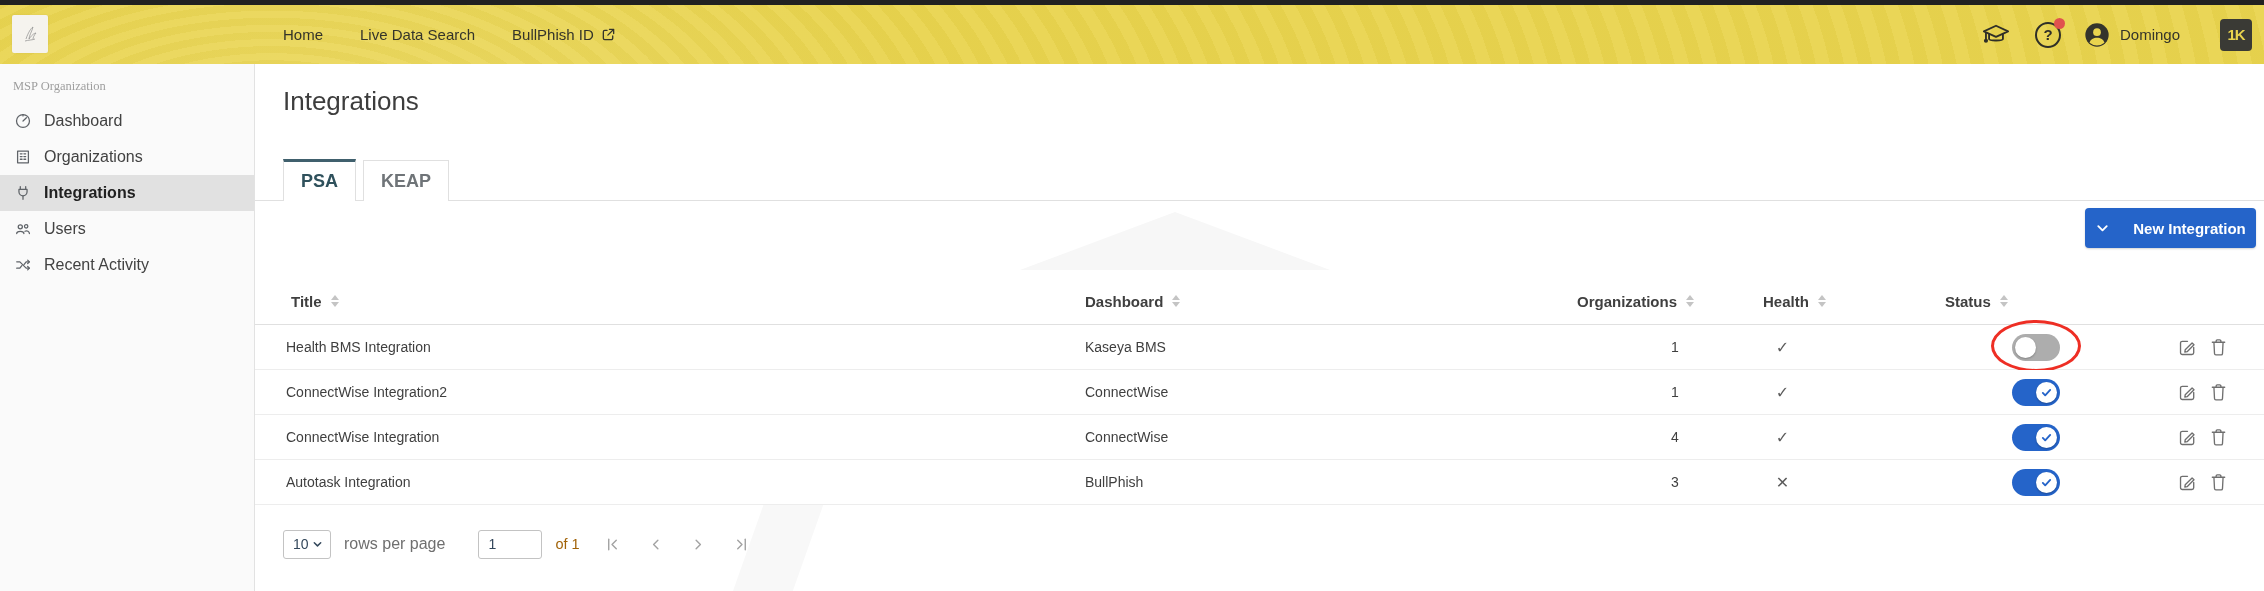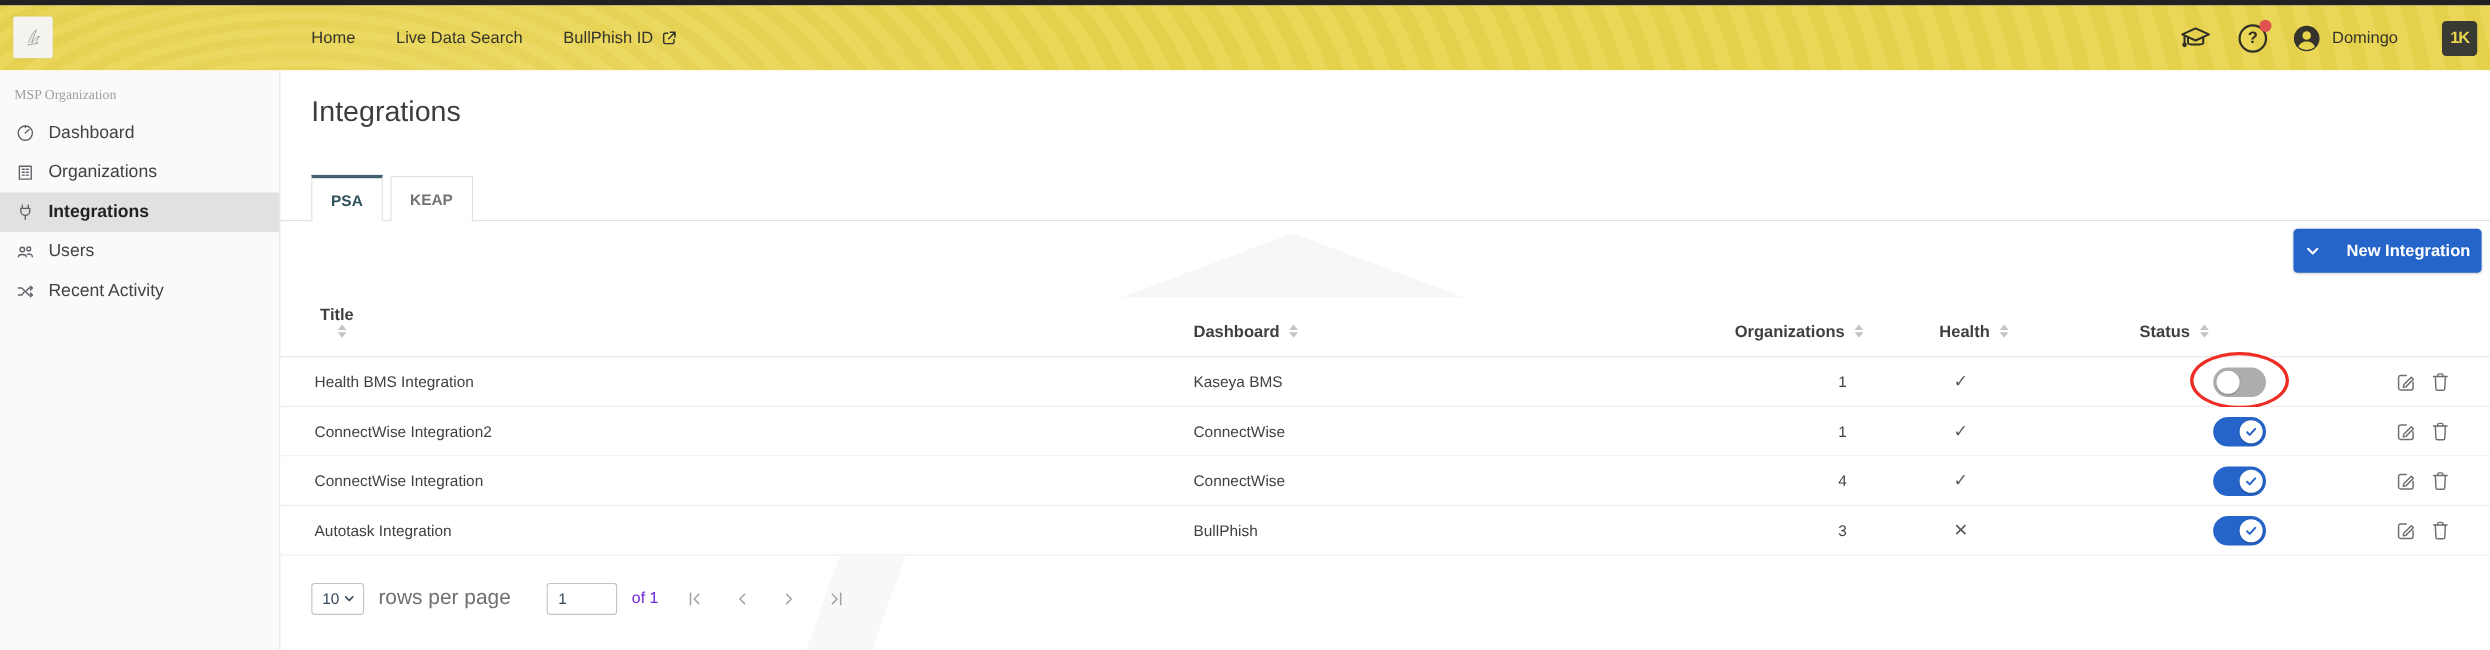--- a/index.html
+++ b/index.html
@@ -51,31 +51,31 @@
   .wm{position:absolute;background:#f7f7f7;z-index:0;}
   .wm-triangle{left:765px;top:148px;width:310px;height:58px;clip-path:polygon(50% 0,100% 100%,0 100%);}
   .wm-band{left:478px;top:436px;width:92px;height:91px;background:#f8f8f8;clip-path:polygon(35% 0,100% 0,65% 100%,0 100%);}
   .content{position:relative;z-index:1;width:100%;height:100%;}
 
   .page-title{position:absolute;left:28px;top:22px;font-size:26px;font-weight:400;color:#3d3d3d;}
 
   .tabs-divider{position:absolute;left:0;top:136px;width:2009px;height:1px;background:#e0e0e0;}
   .tabs{position:absolute;left:28px;top:96px;height:41px;display:flex;gap:7px;}
   .tab{height:41px;min-width:57px;padding:0 17px;background:#fff;border:1px solid #e0e0e0;border-bottom:none;
-    display:flex;align-items:center;justify-content:center;font-size:14px;font-weight:700;color:#6f7478;cursor:pointer;position:relative;z-index:2;}
+    display:flex;align-items:center;justify-content:center;font-size:18px;font-weight:700;color:#6f7478;cursor:pointer;position:relative;z-index:2;}
   .tab.active{border-top:3px solid var(--tab-active);color:#2f515c;height:42px;margin-top:-1px;}
 
   .new-btn{position:absolute;right:8px;top:144px;height:40px;width:171px;background:var(--blue);border:none;border-radius:4px;
     display:flex;align-items:center;justify-content:center;gap:23px;color:#fff;font-size:15px;font-weight:700;cursor:pointer;
     font-family:inherit;box-shadow:0 1px 2px rgba(0,0,0,.18);}
 
   
   .thead{position:absolute;left:0;top:214px;width:2009px;height:47px;border-bottom:1px solid #e0e0e0;}
   .thead .hcell{position:absolute;top:0;height:100%;display:flex;align-items:center;font-size:15px;font-weight:700;color:#3f3f3f;cursor:pointer;}
-  .h0{left:36px;flex-direction:column;} .h1{left:830px;} .h2{left:1322px;} .h3{left:1508px;} .h4{left:1690px;}
+  .h0{left:36px;} .h1{left:830px;} .h2{left:1322px;} .h3{left:1508px;} .h4{left:1690px;}
   .sort{display:inline-flex;flex-direction:column;margin-left:9px;gap:2px;}
   .sort i{display:block;width:0;height:0;border-left:4.5px solid transparent;border-right:4.5px solid transparent;}
   .sort .up{border-bottom:5px solid #c4c4c4;}
   .sort .dn{border-top:5px solid #c4c4c4;}
 
   .tbody{position:absolute;left:0;top:261px;width:2009px;}
   .trow{position:relative;width:2009px;height:45px;border-bottom:1px solid #ededed;background:#fff;}
   .cell{position:absolute;top:0;height:100%;display:flex;align-items:center;font-size:14px;color:#3f3f3f;}
   .c-title{left:31px;}
   .c-platform{left:830px;}
@@ -95,24 +95,24 @@
   .annotation-ellipse{position:absolute;left:50%;top:50%;transform:translate(-50%,-52%);width:90px;height:52px;
     border:3.5px solid var(--red);border-radius:50%;pointer-events:none;}
 
   .act-btn{background:none;border:none;padding:0;cursor:pointer;display:flex;align-items:center;}
   .act-btn svg{stroke:#6f6f6f;fill:none;stroke-width:1.4;stroke-linecap:round;stroke-linejoin:round;}
 
   
   .pagination{position:absolute;left:28px;top:465px;height:30px;display:flex;align-items:center;}
   .rpp-select{width:48px;height:29px;border:1px solid #c3c3c3;border-radius:3px;display:flex;align-items:center;justify-content:space-between;
     padding:0 7px 0 9px;font-size:14px;color:#33475b;cursor:pointer;background:#fff;}
-  .rpp-label{margin-left:13px;font-size:19px;color:#6f6f6f;}
+  .rpp-label{margin-left:13px;font-size:16px;color:#6f6f6f;}
   .page-input{margin-left:33px;width:64px;height:29px;border:1px solid #c3c3c3;border-radius:3px;padding:0 9px;font-size:14px;color:#33475b;
     font-family:inherit;background:#fff;}
-  .of-label{margin-left:13px;font-size:14.5px;color:#6d28d9;}
+  .of-label{margin-left:13px;font-size:14.5px;color:#a16207;}
   .pg-btn{background:none;border:none;padding:0;margin-left:26px;cursor:default;display:flex;align-items:center;}
   .pg-btn svg{stroke:#a3a3a3;fill:none;stroke-width:1.5;stroke-linecap:round;stroke-linejoin:round;}
   .pg-btn.first{margin-left:24px;}
 
   .ic svg{display:block;}
 </style>
 </head>
 <body>
 
 <div class="topstrip"></div>

